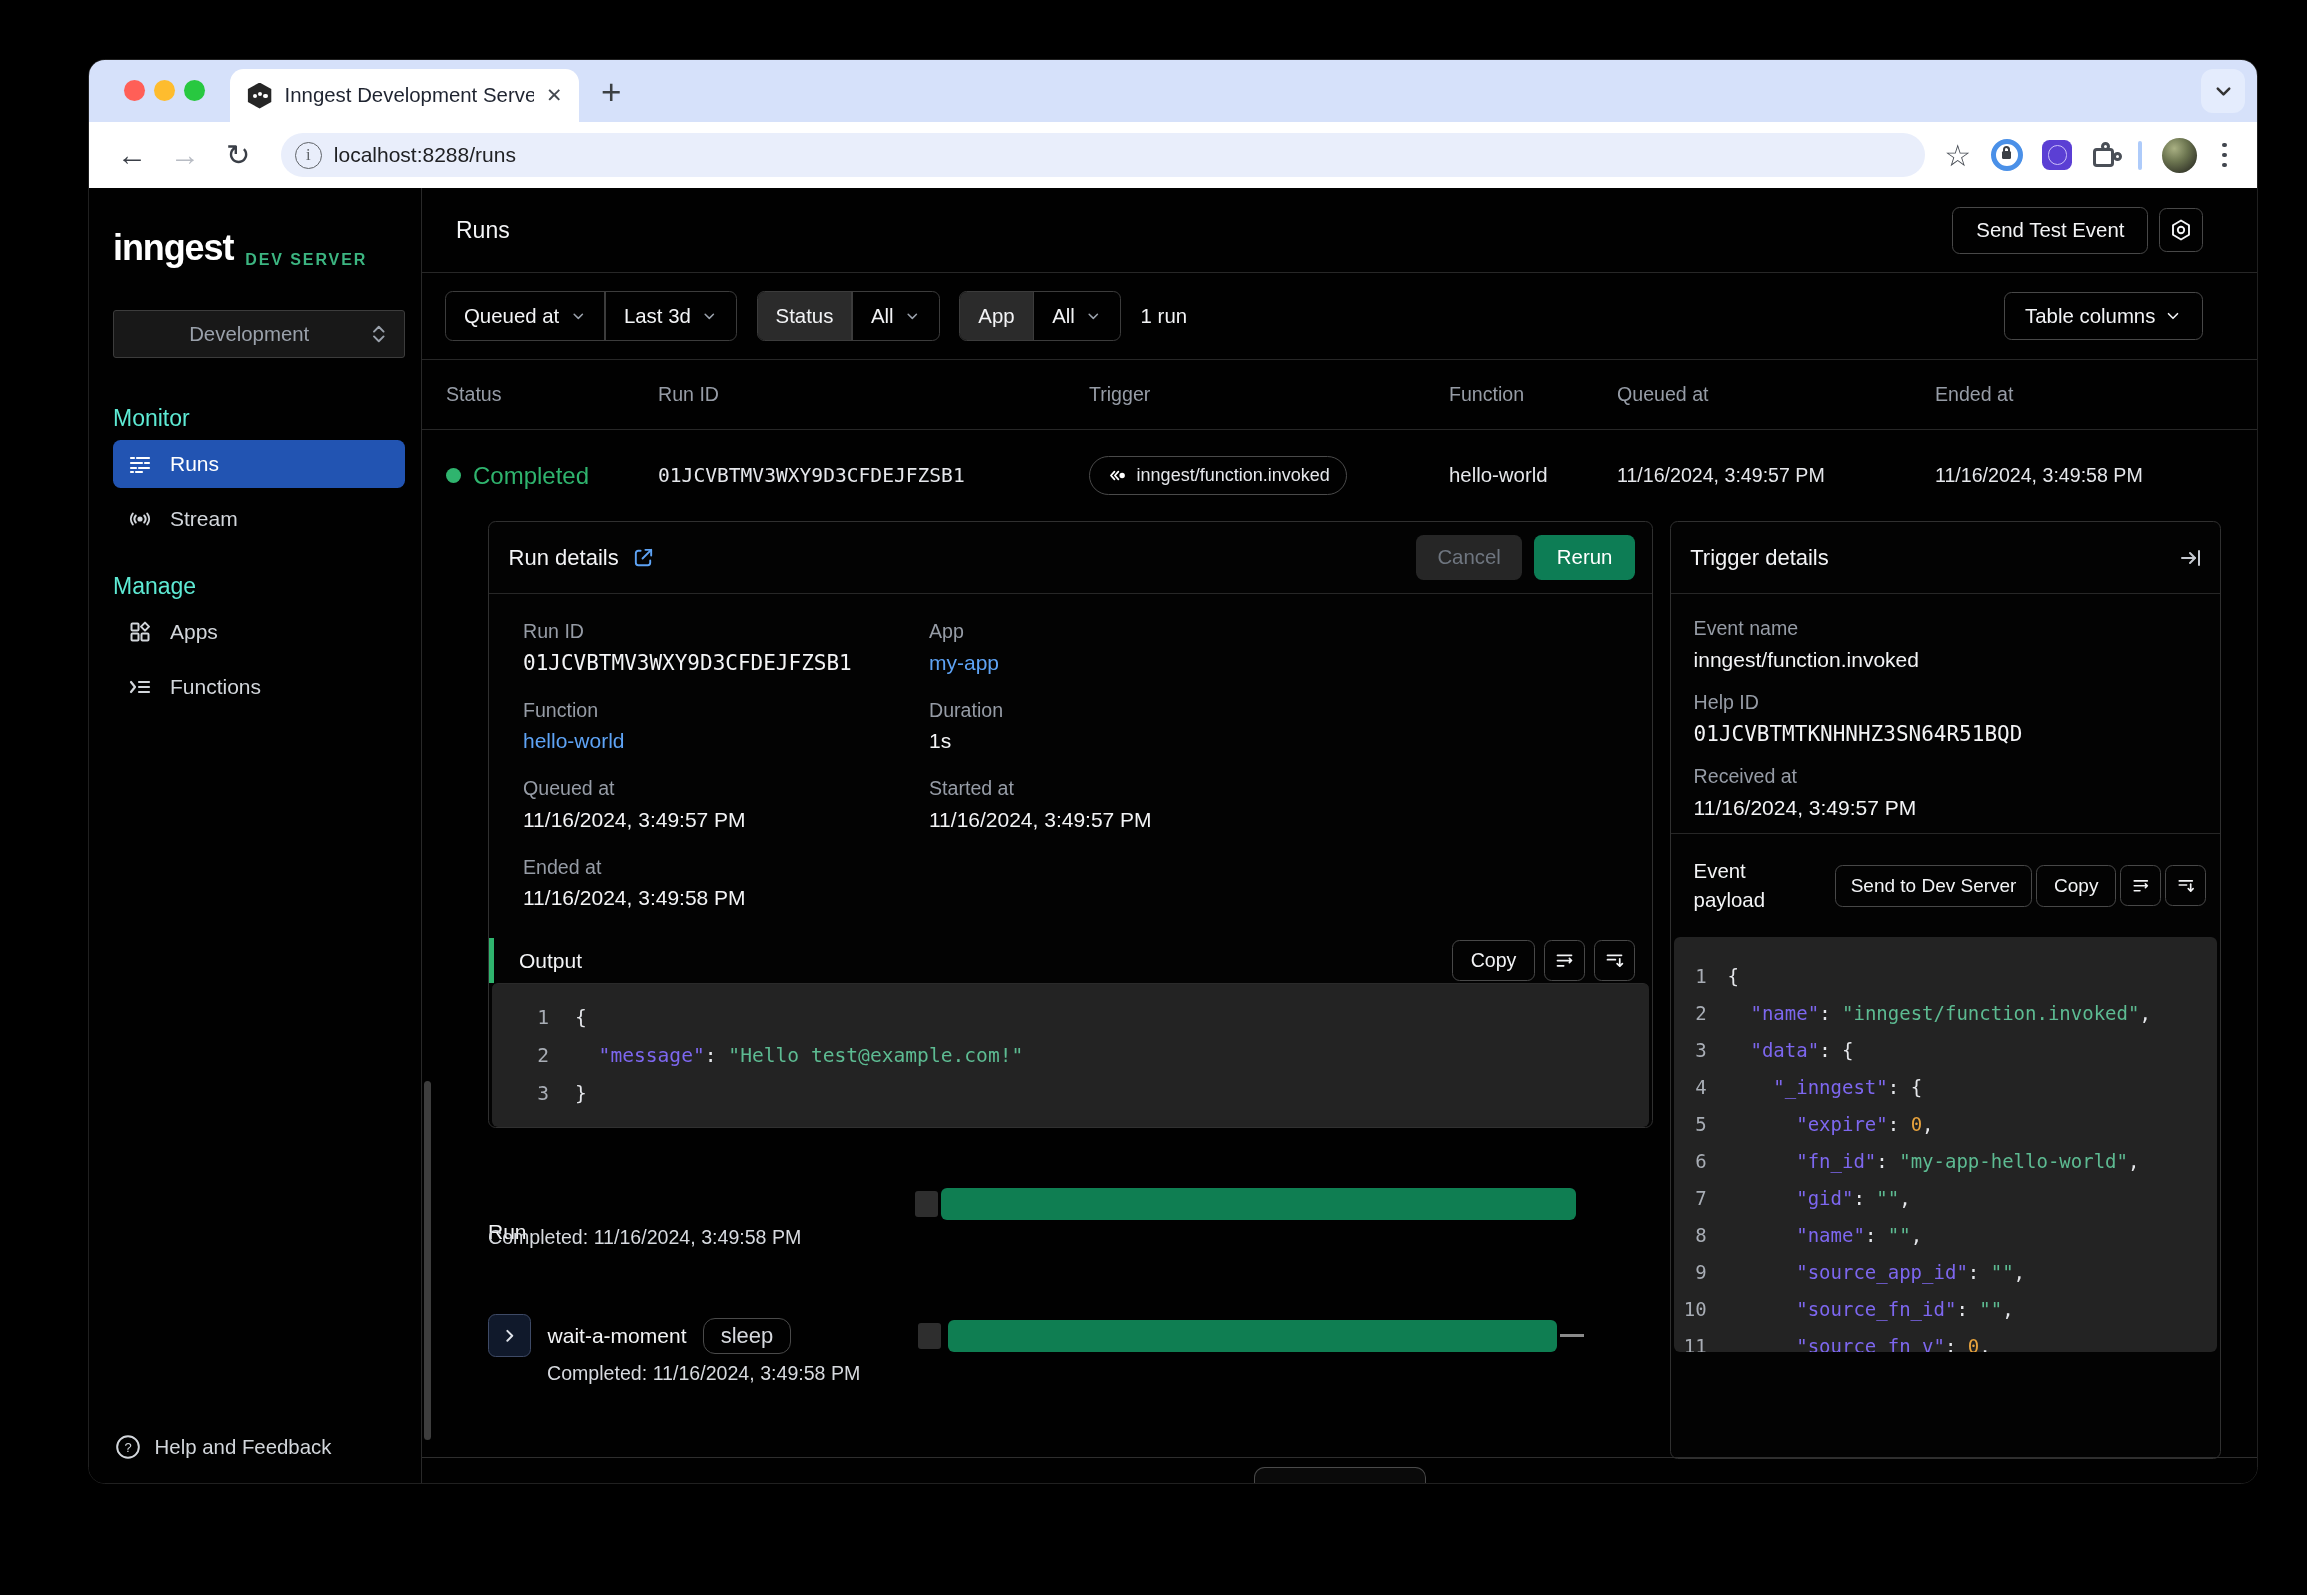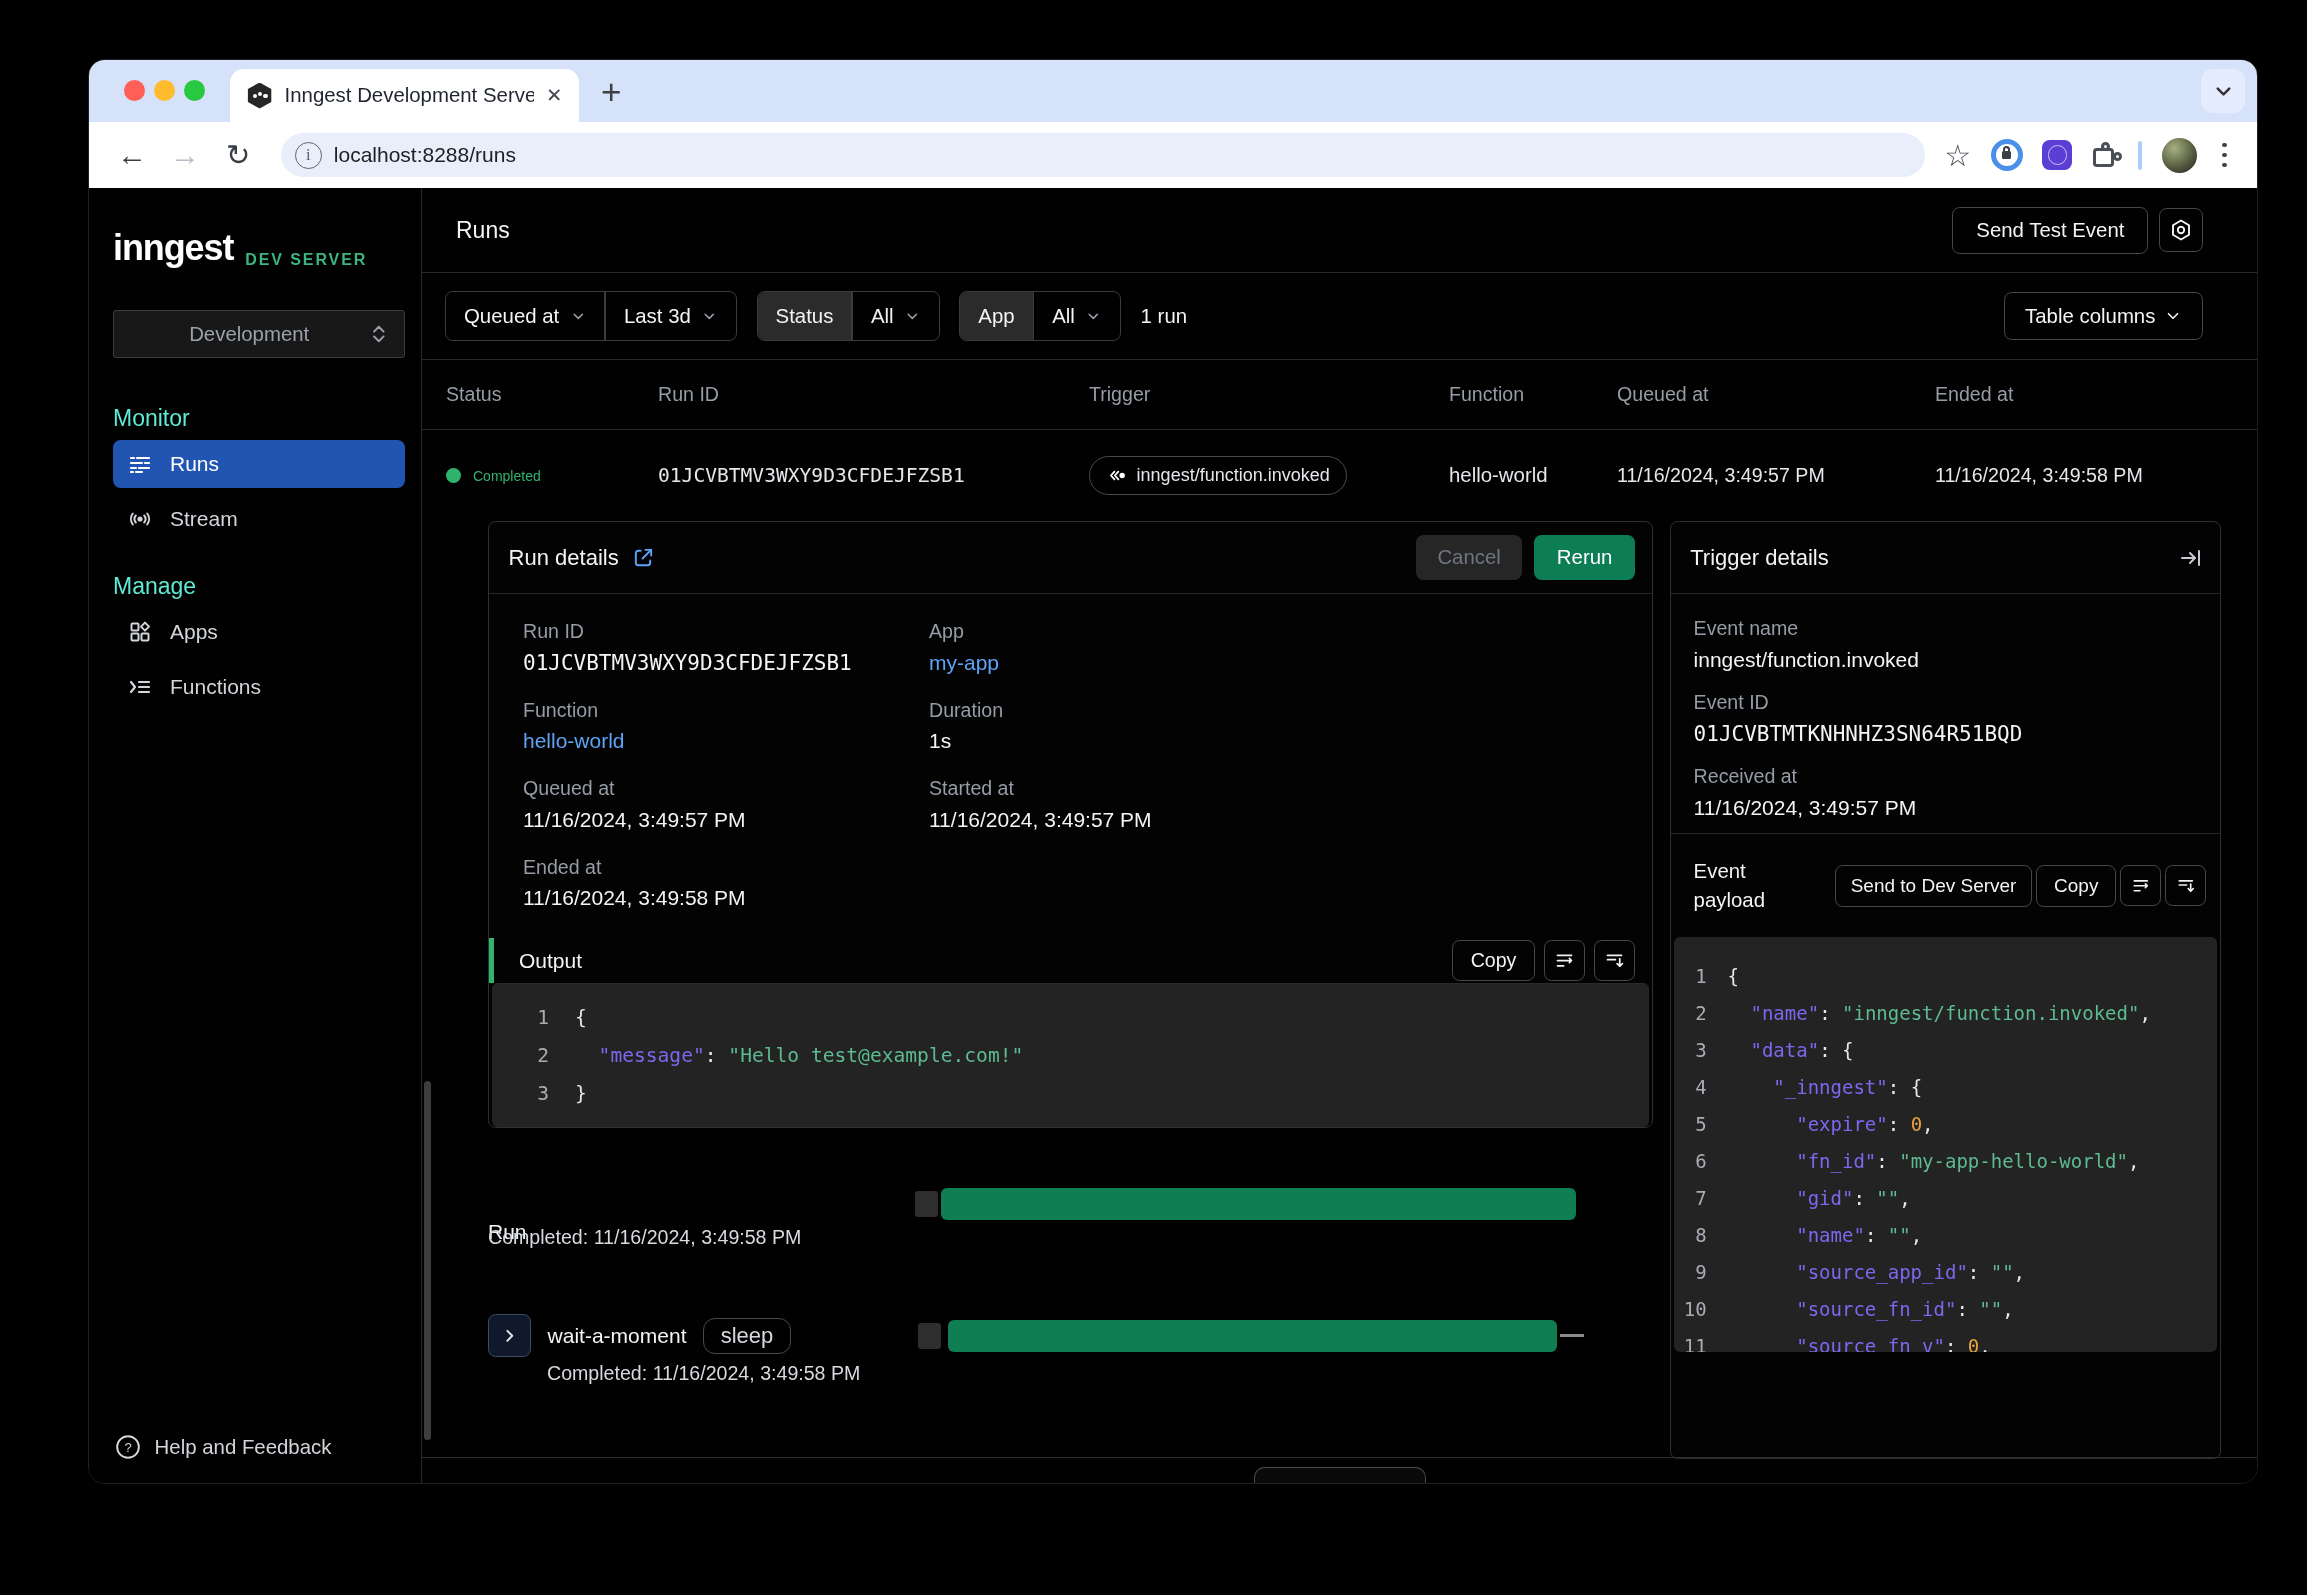--- a/index.html
+++ b/index.html
@@ -99,21 +99,21 @@
   .run-count { font-size:20.4px; color:#f3f4f6; }
   .filters-spacer { flex:1; }
   .cols-btn { height:48px; padding:0 19.6px; font-size:20.4px; }
 
   .t-head { display:flex; align-items:center; height:70px; padding-left:24px;
             border-bottom:1.5px solid #272727; font-size:19.6px; color:#969ca6; }
   .t-row { display:flex; align-items:center; height:91px; padding-left:24px; }
   .c-status{ width:212px; flex:none; } .c-runid{ width:431px; flex:none; }
   .c-trigger{ width:360px; flex:none; } .c-func{ width:168px; flex:none; }
   .c-queued{ width:318px; flex:none; } .c-ended{ flex:1; }
-  .status-cell { display:flex; align-items:center; gap:12px; color:#2fb46e; font-size:14px; }
+  .status-cell { display:flex; align-items:center; gap:12px; color:#2fb46e; font-size:24px; }
   .dot { width:15px; height:15px; border-radius:50%; background:#2fb46e; }
   .runid-cell { font-size:19.6px; color:#e5e7eb; }
   .trigger-pill { display:inline-flex; align-items:center; gap:9px; height:39px; padding:0 16.6px;
                   border:1.5px solid #4a4a4a; border-radius:755px; color:#e5e7eb; font-size:18px; }
   .func-cell { font-size:20.4px; color:#e5e7eb; }
   .date-cell { font-size:19.6px; color:#e5e7eb; }
 
   .details { display:flex; align-items:flex-start; padding-left:66px; }
   .card { border:1.5px solid #303030; border-radius:7.6px; background:#030303; }
   .card-head { height:72px; display:flex; align-items:center; padding:0 16.6px 0 19.6px;
@@ -495,21 +495,21 @@
                   <path d="M20 5v14"></path>
               </g>
             </svg>
           </div>
           <div class="trig-fields">
             <div class="field">
               <div class="f-label">Event name</div>
               <div class="f-value">inngest/function.invoked</div>
             </div>
             <div class="field">
-              <div class="f-label">Event ID</div>
+              <div class="f-label">Help ID</div>
               <div class="f-value mono">01JCVBTMTKNHNHZ3SN64R51BQD</div>
             </div>
             <div class="field">
               <div class="f-label">Received at</div>
               <div class="f-value">11/16/2024, 3:49:57 PM</div>
             </div>
           </div>
           <div class="payload-head">
             <span class="payload-label">
               <span>Event</span><br>

